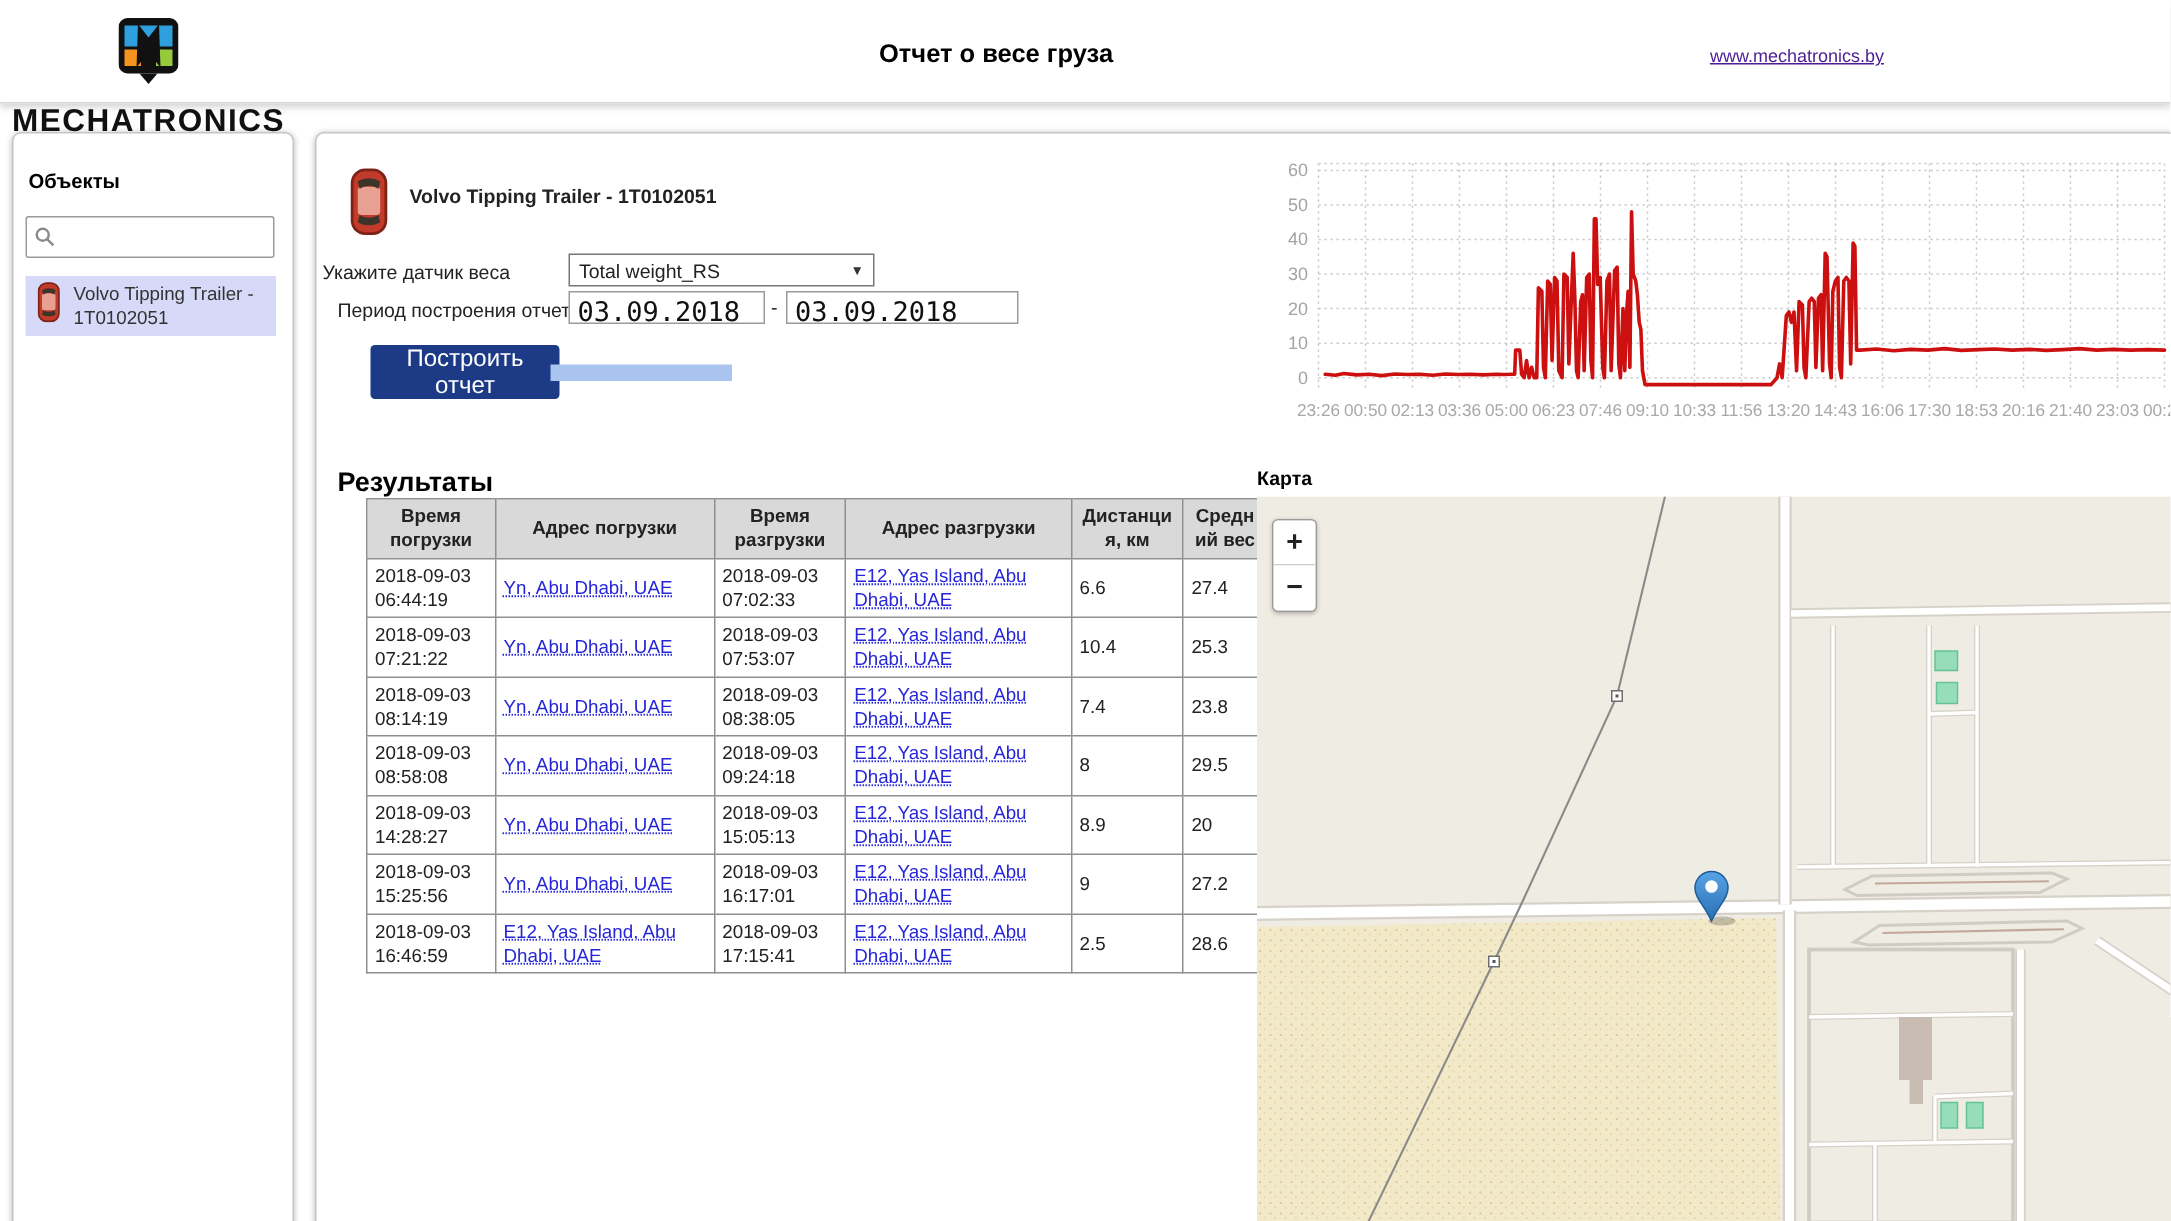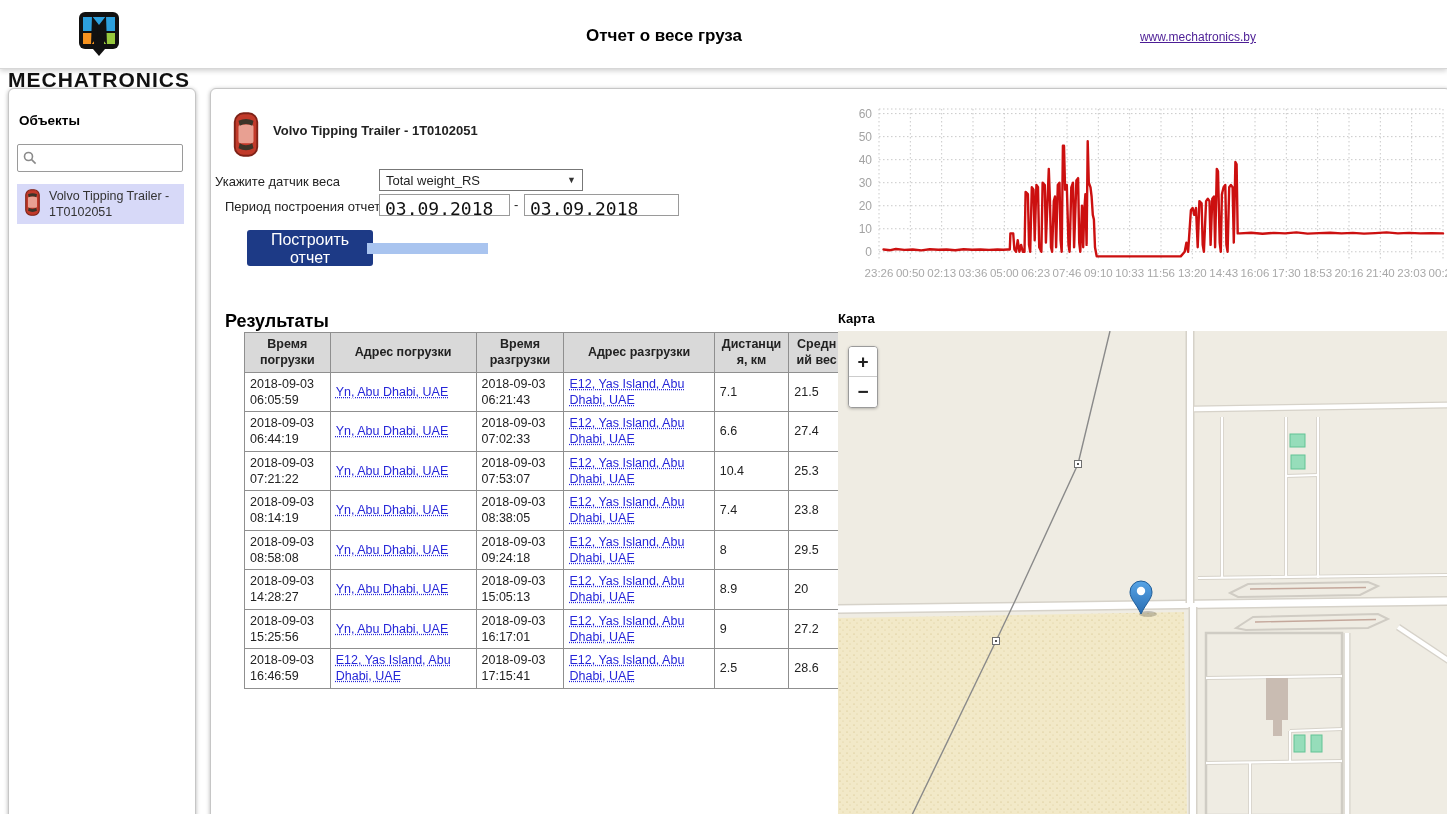--- a/index.html
+++ b/index.html
@@ -161,28 +161,20 @@
         <tr>
           <th>Время погрузки</th>
           <th>Адрес погрузки</th>
           <th>Время разгрузки</th>
           <th>Адрес разгрузки</th>
           <th>Дистанция, км</th>
           <th>Средний вес</th>
         </tr>
       </thead>
       <tbody id="res-body">
-          <tr>
-            <td>2018-09-03 06:05:59</td>
-            <td><span class="lnk">Yn, Abu Dhabi, UAE</span></td>
-            <td>2018-09-03 06:21:43</td>
-            <td><span class="lnk">E12, Yas Island, Abu Dhabi, UAE</span></td>
-            <td>7.1</td>
-            <td>21.5</td>
-          </tr>
           <tr>
             <td>2018-09-03 06:44:19</td>
             <td><span class="lnk">Yn, Abu Dhabi, UAE</span></td>
             <td>2018-09-03 07:02:33</td>
             <td><span class="lnk">E12, Yas Island, Abu Dhabi, UAE</span></td>
             <td>6.6</td>
             <td>27.4</td>
           </tr>
           <tr>
             <td>2018-09-03 07:21:22</td>

